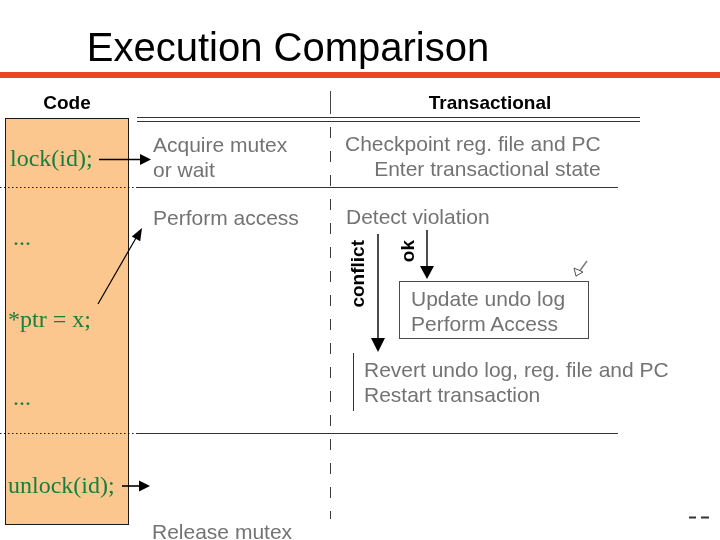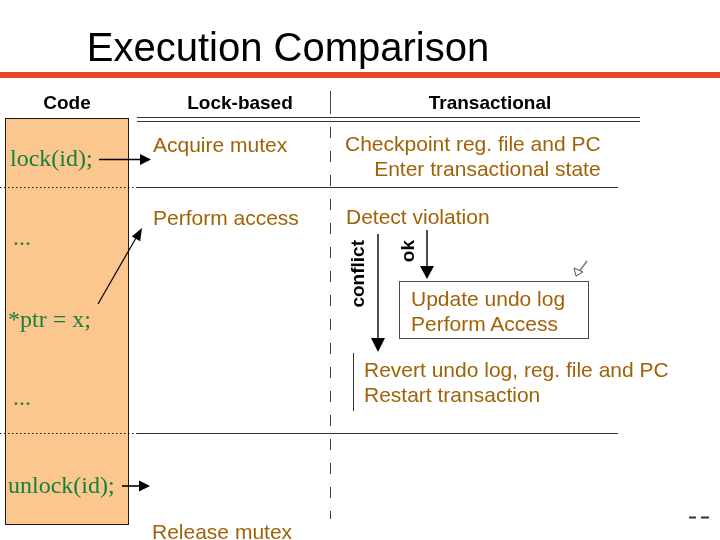--- a/index.html
+++ b/index.html
@@ -36,21 +36,21 @@
     background:#fbc78f;
     border:1px solid #1a1a1a;
   }
   .code-item{
     font-size:24px;line-height:23px;
     color:#15803d;
     font-family:Liberation Serif, serif;
   }
   .body-text{
     font-size:21px;line-height:25px;
-    color:#a16207;white-space:nowrap;
+    color:#737373;white-space:nowrap;
   }
   .vlabel{
     writing-mode:vertical-rl;
     transform:rotate(180deg);
     font-size:19px;font-weight:bold;
     white-space:nowrap;
   }
   #update-box{
     left:399px;top:281px;width:190px;height:58px;
     background:#fff;
@@ -62,21 +62,20 @@
 </style>
 </head>
 <body>
 
 <div id="slide">
 
   <div class="abs" id="title">Execution Comparison</div>
   <div class="abs" id="title-rule"></div>
 
   <div class="abs col-header" id="code-header">Code</div>
-  <div class="abs col-header" id="lock-header">Lock-based</div>
   <div class="abs col-header" id="trans-header">Transactional</div>
 
   <div class="abs" id="code-box"></div>
 
   <svg class="abs" width="720" height="540" style="left:0;top:0;pointer-events:none;">
 
     <g>
       <line x1="330.5" y1="91" x2="330.5" y2="114" stroke="#444" stroke-width="1"></line>
     </g>
 
@@ -139,20 +138,21 @@
   </svg>
 
   <div class="abs code-item" style="left:10px;top:147px;">lock(id);</div>
   <div class="abs code-item" style="left:13px;top:226px;">...</div>
   <div class="abs code-item" style="left:8px;top:308px;">*ptr = x;</div>
   <div class="abs code-item" style="left:13px;top:386px;">...</div>
   <div class="abs code-item" style="left:8px;top:474px;text-align:right;">unlock(id);</div>
 
   <div class="abs body-text" style="left:153px;top:132px;">
     <div>Acquire mutex</div>
+    <div>or wait</div>
   </div>
   <div class="abs body-text" style="left:153px;top:205px;">Perform access</div>
   <div class="abs body-text" style="left:152px;top:472px;margin-top:47px;">Release mutex</div>
 
   <div class="abs body-text" style="left:345px;top:131px;text-align:right;">
     <div>Checkpoint reg. file and PC</div>
     <div>Enter transactional state</div>
   </div>
   <div class="abs body-text" style="left:346px;top:204px;">Detect violation</div>
 

